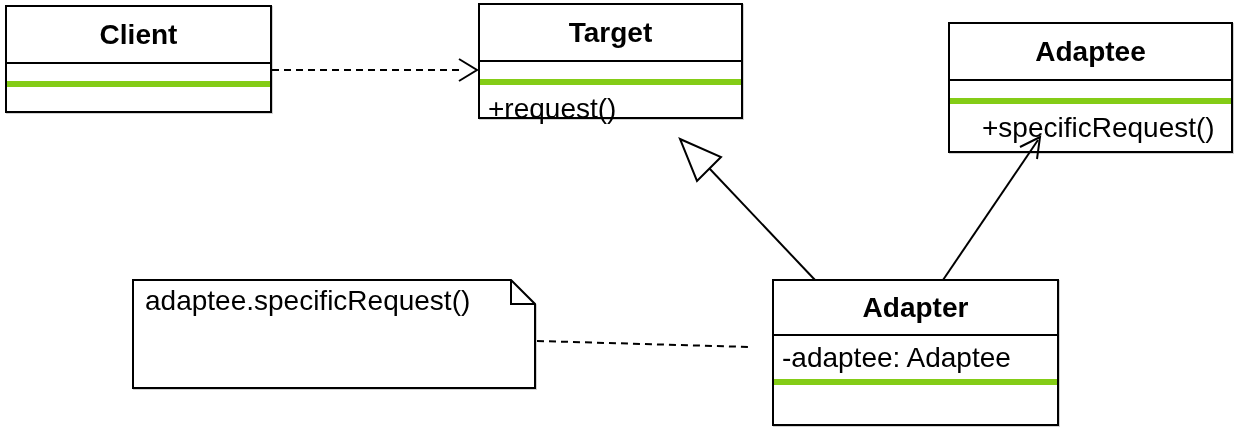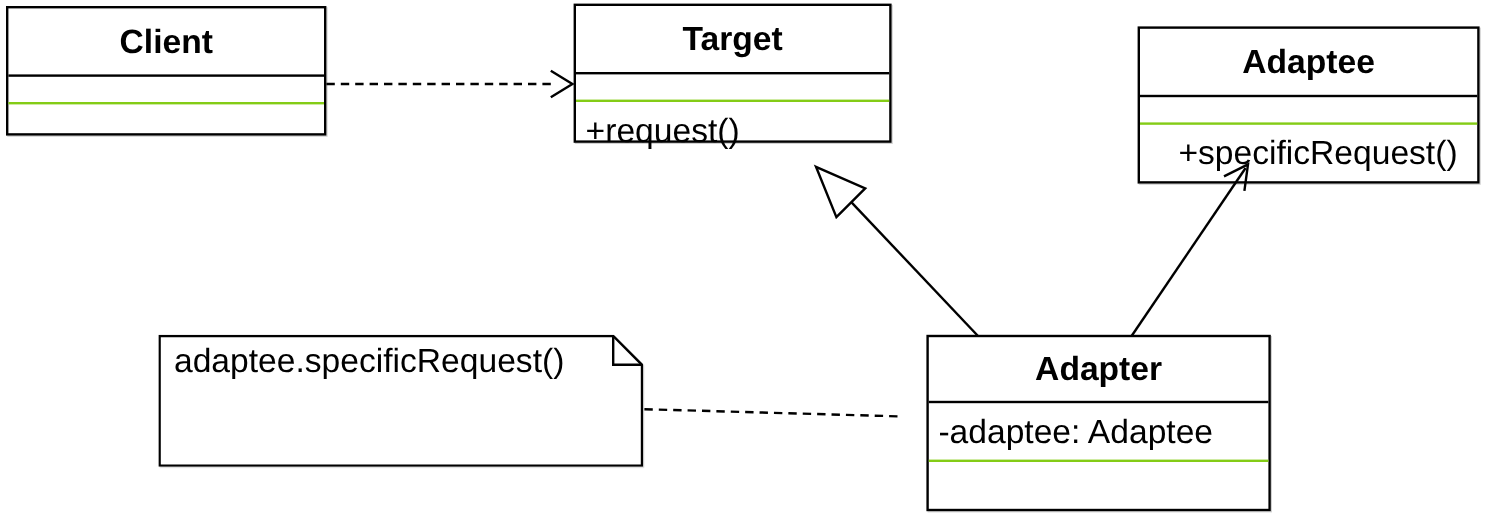--- a/index.html
+++ b/index.html
@@ -14,21 +14,21 @@
   .box .title {
     border-bottom:2px solid #000000; box-sizing:border-box;
     font-weight:700; font-size:28px;
     display:flex; align-items:center; justify-content:center;
   }
   .box .attrs, .box .methods {
     box-sizing:border-box; font-size:28px;
     display:flex; align-items:center; padding:0 8px;
     overflow:hidden; white-space:nowrap;
   }
-  .box .attrs { border-bottom:2px solid #84cc16; }
+  .box .attrs { border-bottom:6px solid #84cc16; }
 
   #client  { left:5px;   top:5px;   width:267px; height:108px; }
   #client .title   { height:57px; }
   #client .attrs   { height:23px; }
   #client .methods { height:46px; }
 
   #target  { left:478px; top:3px;   width:265px; height:116px; }
   #target .title   { height:57px; }
   #target .attrs   { height:23px; }
   #target .methods { height:48px; }

